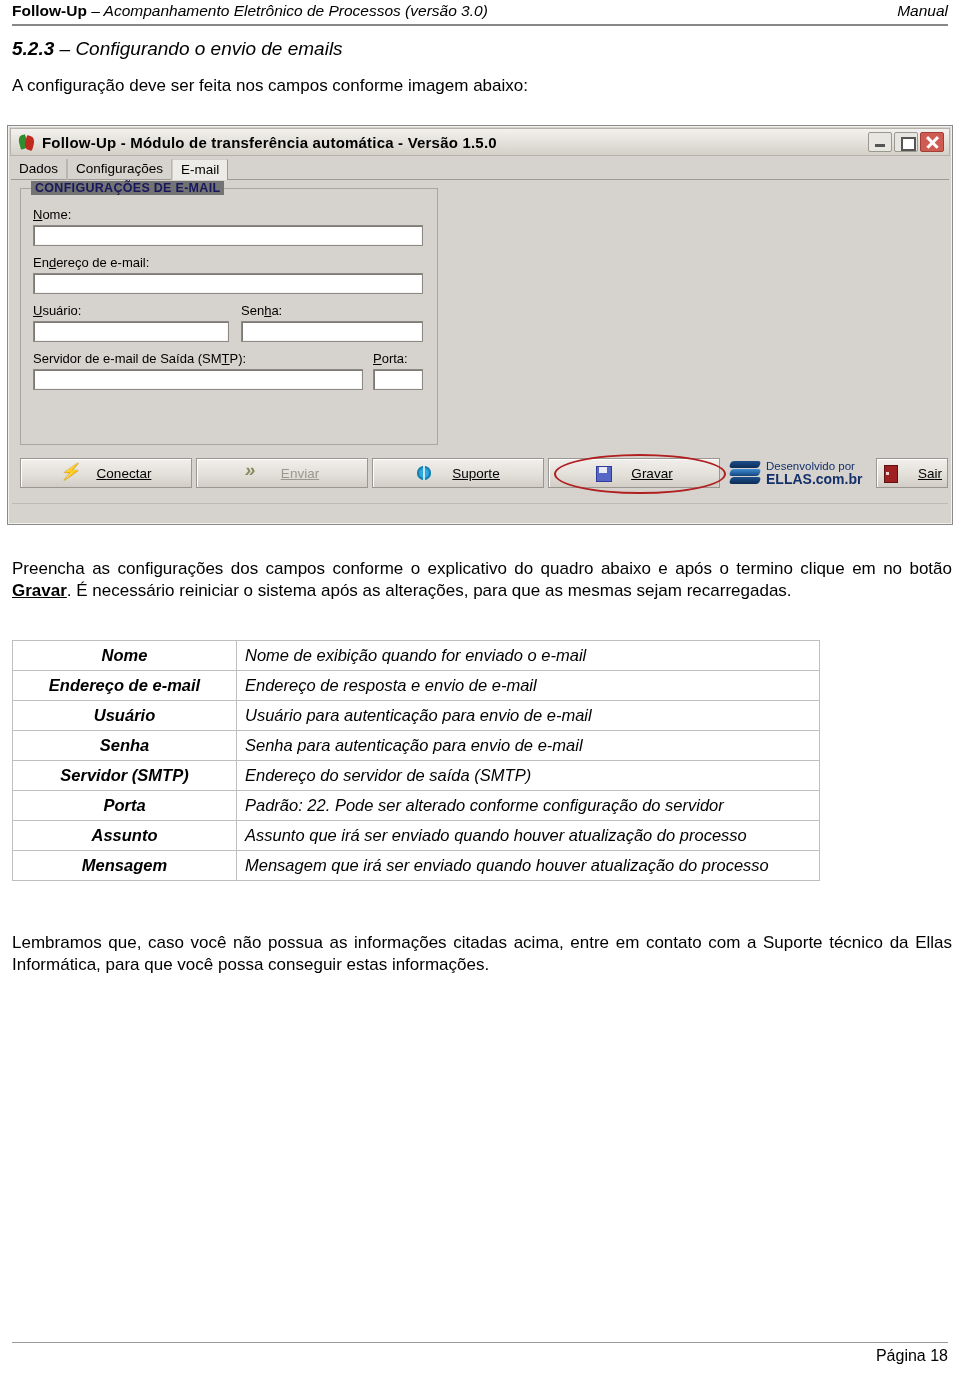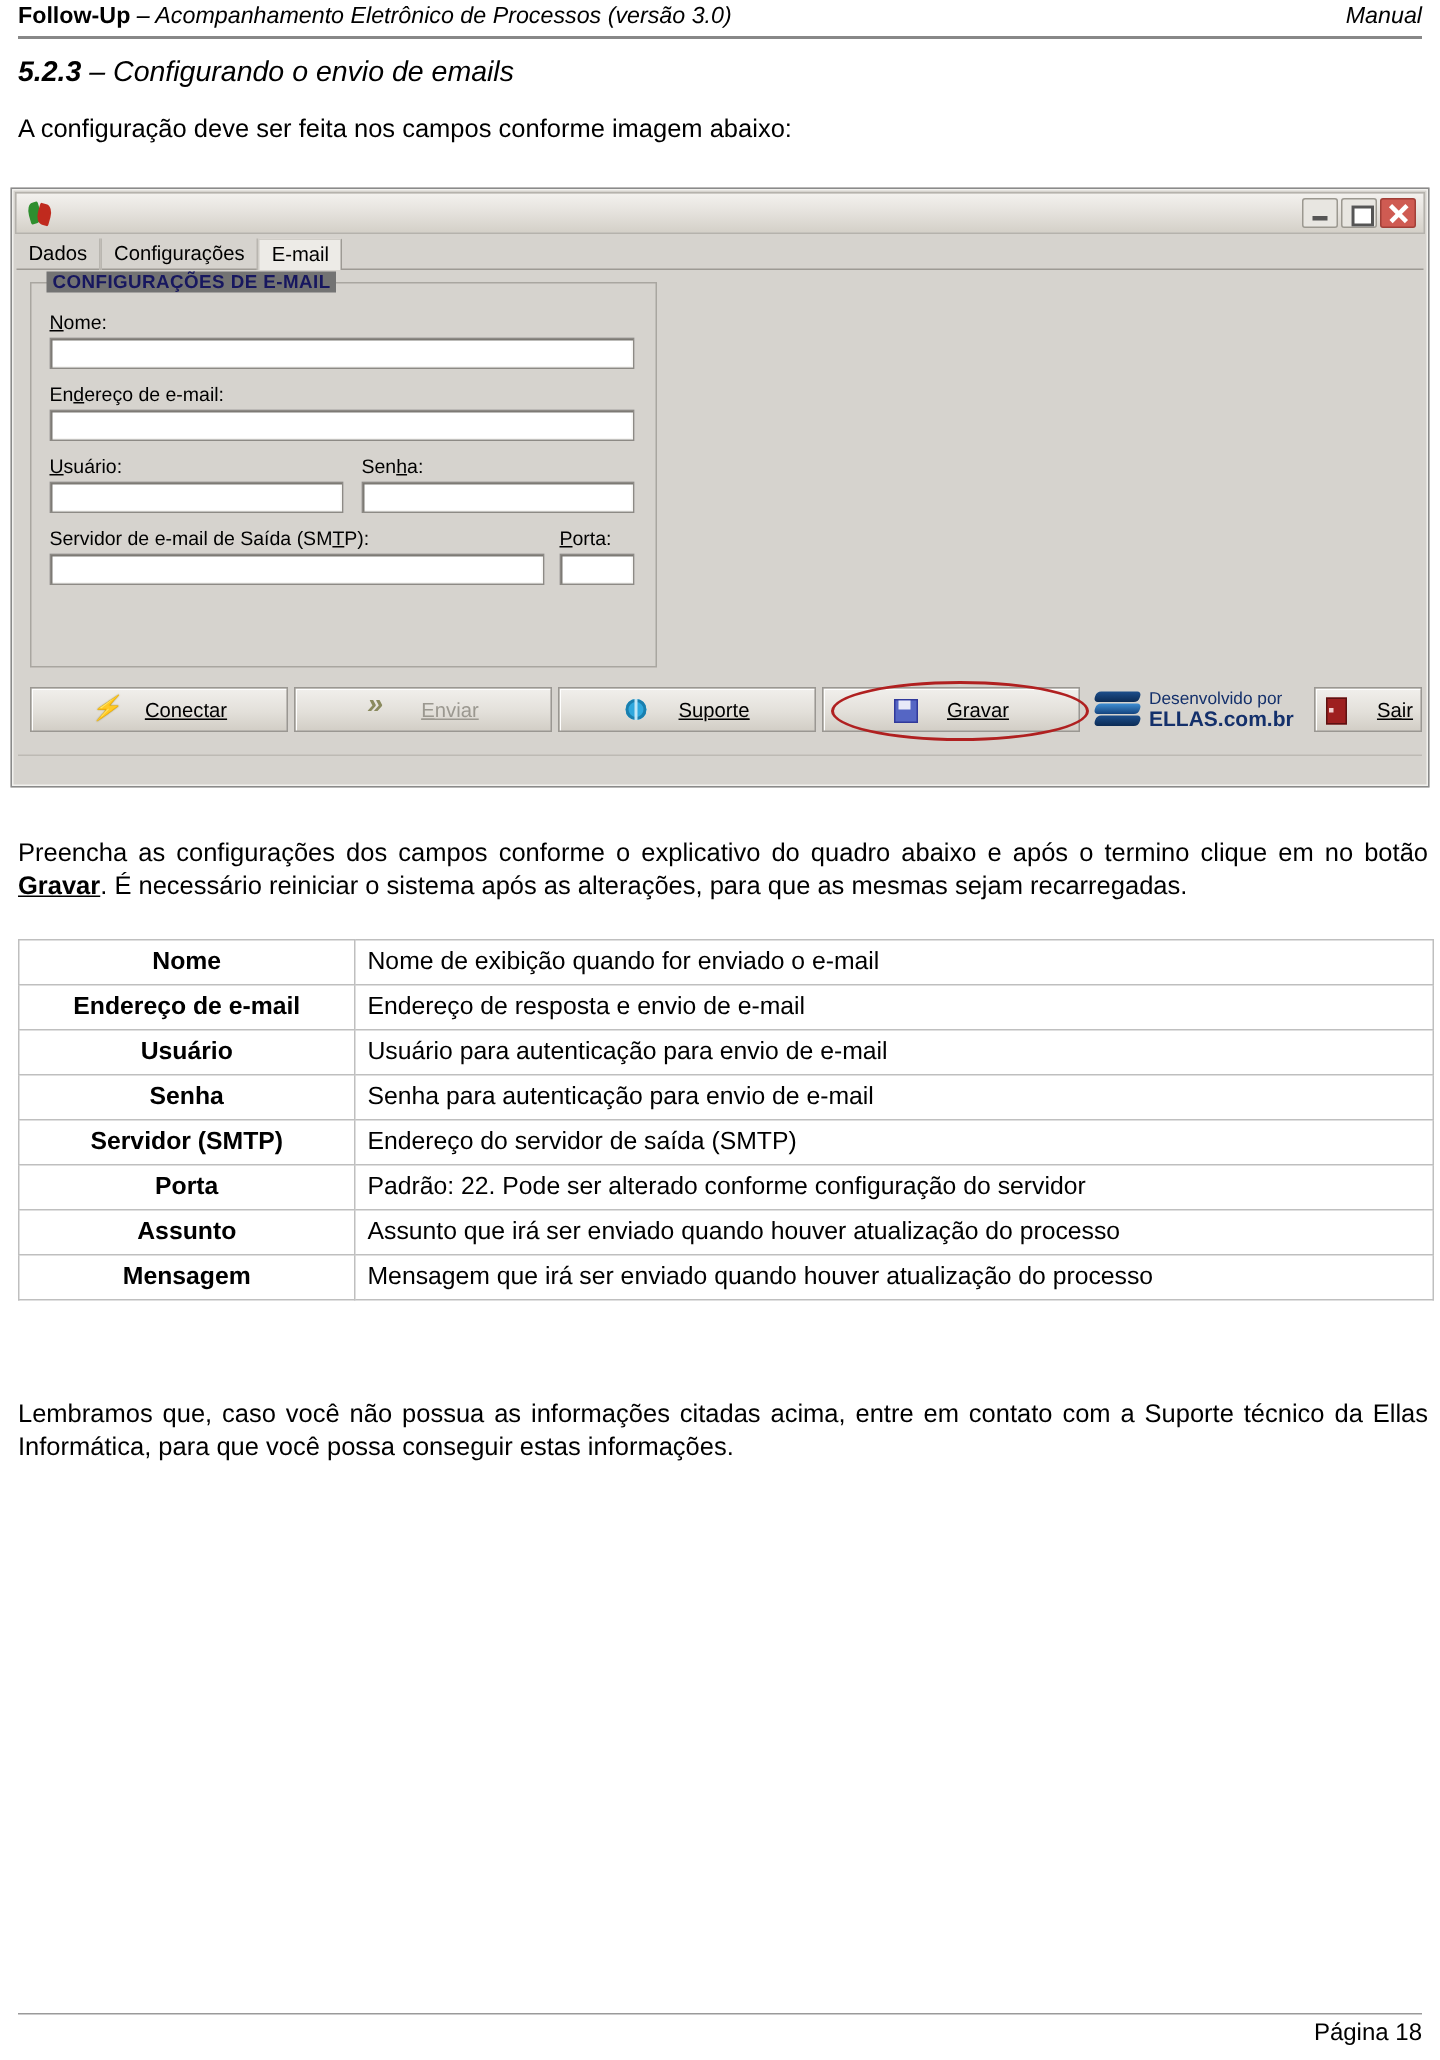--- a/index.html
+++ b/index.html
@@ -218,23 +218,24 @@
   .para {
     position:absolute; font-size:17px; line-height:1.32;
     text-align:justify; text-justify:inter-word;
   }
   .p-main { left:12px; top:558px; width:940px; }
   .p-main b { font-weight:bold; }
   .p-main b u { text-decoration:underline; }
 
   
   .xtable {
-    position:absolute; left:12px; top:626px; width:944px;
+    position:absolute; left:12px; top:640px; width:808px;
     border-collapse:collapse;
     font-size:16.5px;
+    font-style:italic;
   }
   .xtable td {
     border:1px solid #bfbfbf;
     padding:5px 8px;
     vertical-align:middle;
   }
   .xtable td.k {
     width:224px; text-align:center; font-weight:bold; font-size:16.5px;
   }
   .xtable td.v { text-align:left; }
@@ -267,20 +268,21 @@
 </div>
 <div class="sec-sub">A configuração deve ser feita nos campos conforme imagem abaixo:</div>
 
 <div class="app-window">
 
   <div class="titlebar">
     <span class="app-icon">
       <span class="leaf-g"></span>
         <span class="leaf-r"></span>
     </span>
+    <span class="title-text">Follow-Up - Módulo de transferência automática - Versão 1.5.0</span>
     <span class="win-btns">
       <span class="win-btn min"></span>
       <span class="win-btn max"></span>
       <span class="win-btn close">
           <i class="x1"></i>
           <i class="x2"></i>
         </span>
     </span>
   </div>
 

